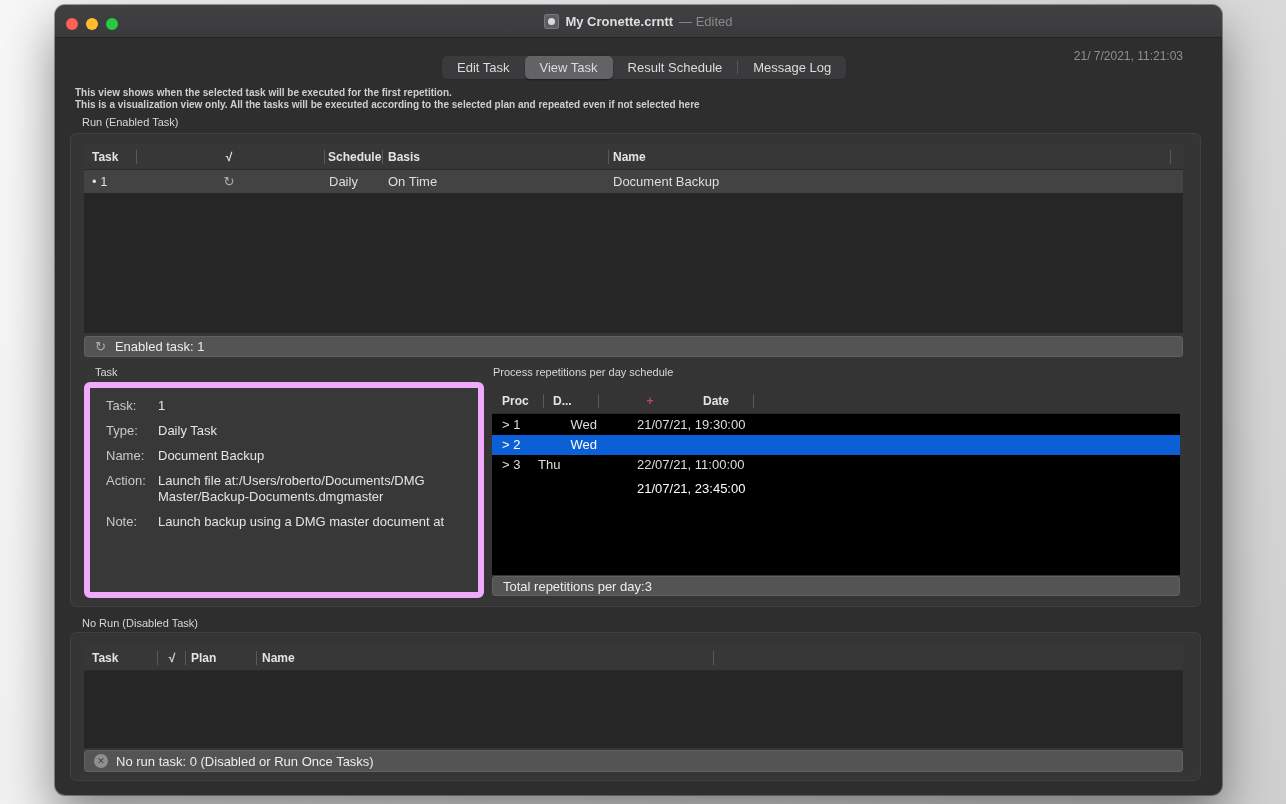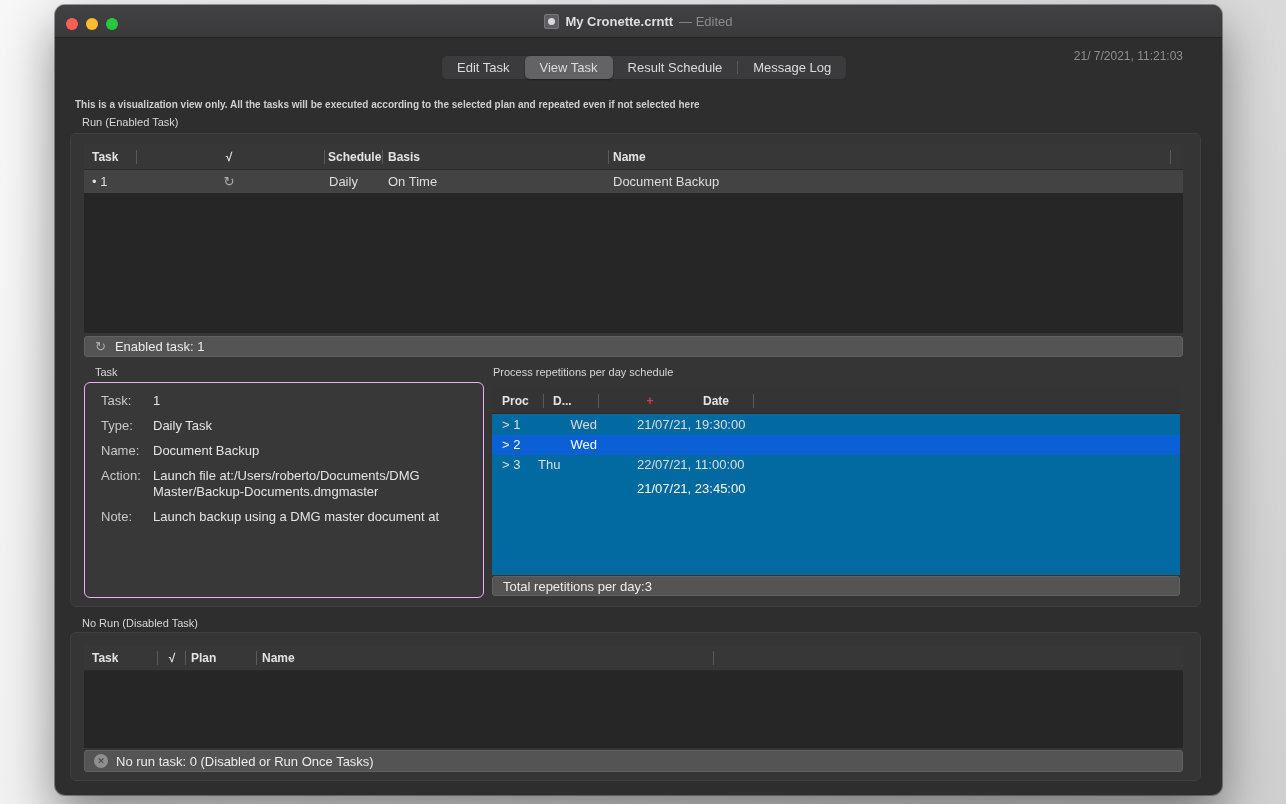--- a/index.html
+++ b/index.html
@@ -99,29 +99,29 @@
   .cross-badge {
     width:14px; height:14px; border-radius:50%; background:#8f8f8f;
     color:#3f3f3f; font-size:9px; font-weight:700;
     display:flex; align-items:center; justify-content:center;
     margin:0 8px 0 9px;
   }
 
   
   .task-box {
     position:absolute; left:29px; top:377px; width:400px; height:216px;
-    background:#383838; border:1px solid #f0abfc; border-radius:6px;
+    background:#383838; border:6px solid #f0abfc; border-radius:6px;
     padding:10px 0 0 16px;
   }
   .field-row { display:flex; margin-bottom:9px; line-height:16px; }
   .field-label { flex:0 0 52px; font-size:13px; color:#c9c9c9; }
   .field-value { width:330px; font-size:13px; color:#e4e4e4; }
 
   
-  .tbl-rep { left:437px; top:383px; width:688px; height:187px; background:#0369a1;text-decoration:underline; }
+  .tbl-rep { left:437px; top:383px; width:688px; height:187px; background:#000000;text-decoration:underline; }
   .tbl-rep .thead { background:#343434; }
   .tbl-rep .trow { height:20px; }
   .tbl-rep .trow.r0 { top:27px; } .tbl-rep .trow.r1 { top:47px; } .tbl-rep .trow.r2 { top:67px; }
   .tbl-rep .trow.selected { background:#0a60d4; }
   .tbl-rep .trow.selected .tcell { color:#ffffff; }
   .tbl-rep .tcell { line-height:20px; }
   .plus-header { color:#c24355; }
 
   
   .tbl-norun { left:29px; top:640px; width:1099px; height:103px; background:#262626; }
@@ -147,20 +147,21 @@
   <div class="tabbar">
     <div class="tab">Edit Task</div>
     <div class="tab active">View Task</div>
     <div class="tab">Result Schedule</div>
     <div class="tab-sep"></div>
     <div class="tab">Message Log</div>
   </div>
 
   <div class="timestamp">21/ 7/2021, 11:21:03</div>
 
+  <div class="intro l1">This view shows when the selected task will be executed for the first repetition.</div>
   <div class="intro l2">This is a visualization view only. All the tasks will be executed according to the selected plan and repeated even if not selected here</div>
 
   <div class="section-label" style="left:27px; top:111px;">Run (Enabled Task)</div>
   <div class="groupbox gb-run"></div>
 
   <div class="table tbl-run">
     <div class="thead">
       <div class="hcell" style="left:8px;">Task</div>
       <div class="hsep" style="left:52px;"></div>
       <div class="hcell check-col" style="left:115px; width:60px;">√</div>

